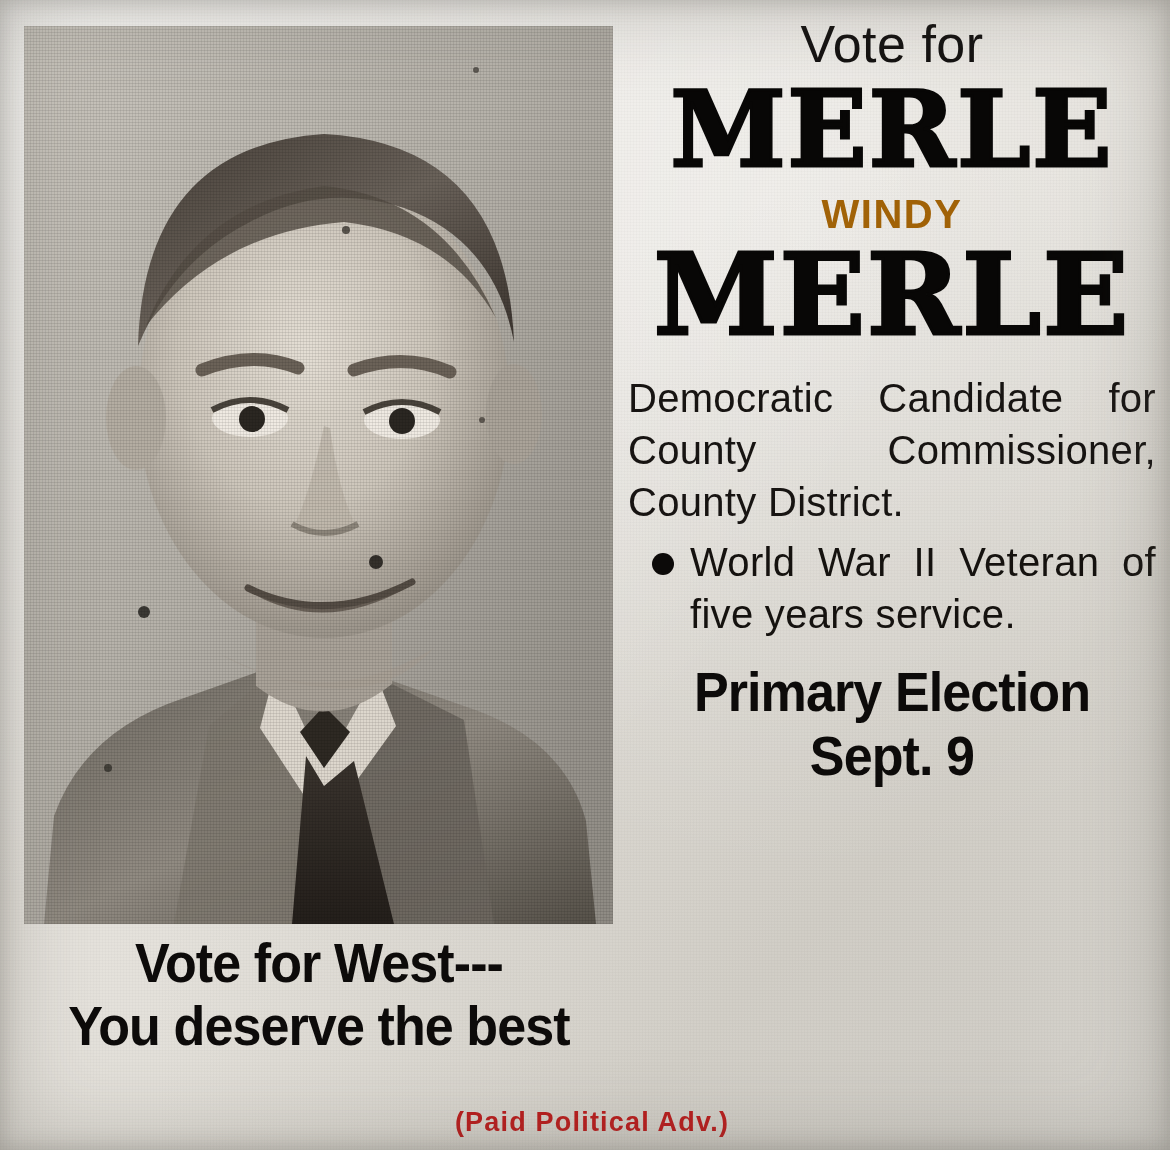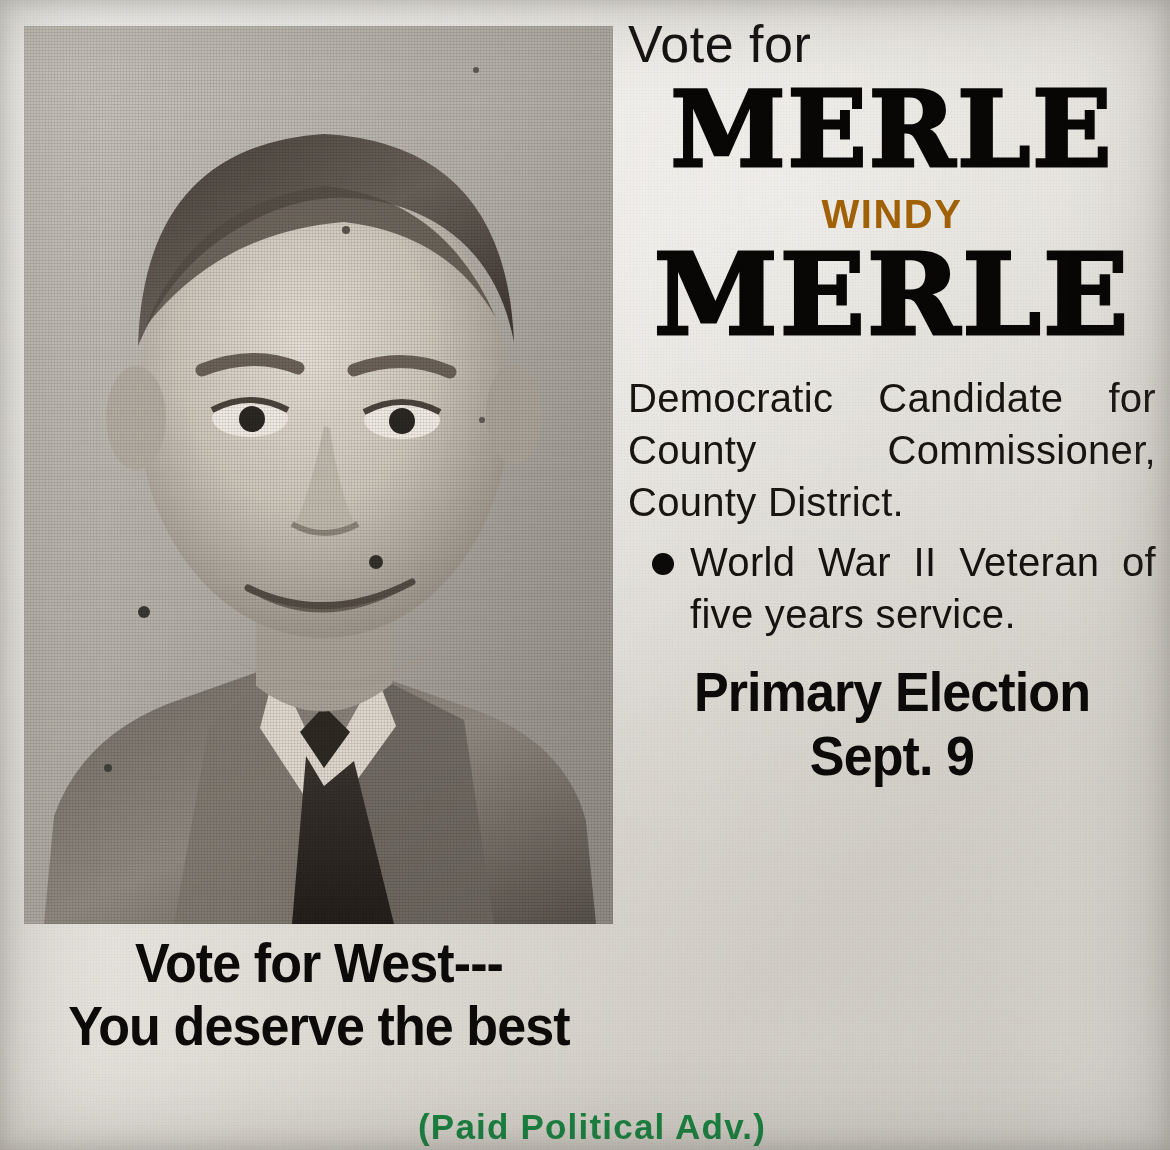--- a/index.html
+++ b/index.html
@@ -65,20 +65,21 @@
   
   .right-col {
     position: absolute;
     left: 628px;
     top: 8px;
     width: 528px;
   }
   .vote-for {
     font-size: 52px;
     letter-spacing: 0.5px;
+    text-align: center;
     font-weight: 400;
     line-height: 1;
     margin-top: 10px;
     color: #131110;
   }
   .name-big {
     font-family: "DejaVu Serif", serif;
     font-weight: 700;
     text-align: center;
     line-height: .92;
@@ -163,24 +164,24 @@
     transform: scaleX(.93);
   }
   .slogan .line2 { display: block; }
 
   .paid {
     position: absolute;
     left: 14px;
     right: 0;
     top: 1107px;
     text-align: center;
-    font-size: 35px;
+    font-size: 27px;
     font-weight: 700;
     letter-spacing: 1.2px;
-    color: #15803d;
+    color: #b91c1c;
   }
 
   
   .vignette {
     position: absolute;
     inset: 0;
     pointer-events: none;
     box-shadow: inset 0 0 90px rgba(90,85,78,.35), inset 0 0 22px rgba(70,66,60,.25);
   }
 </style>

